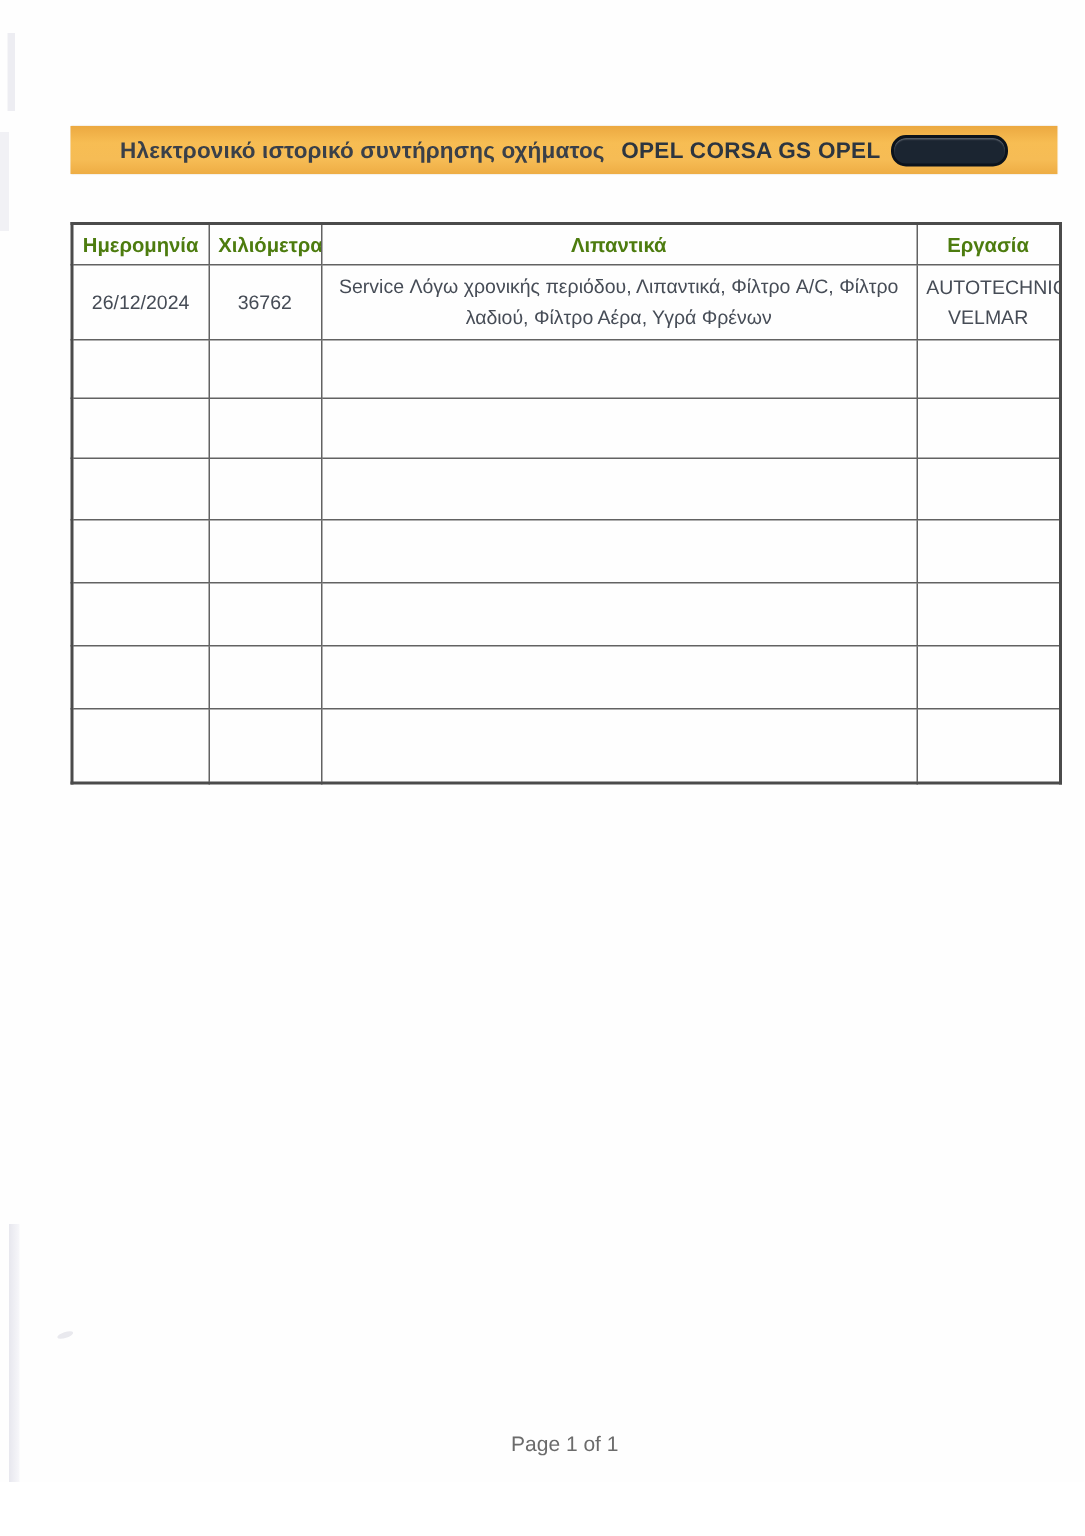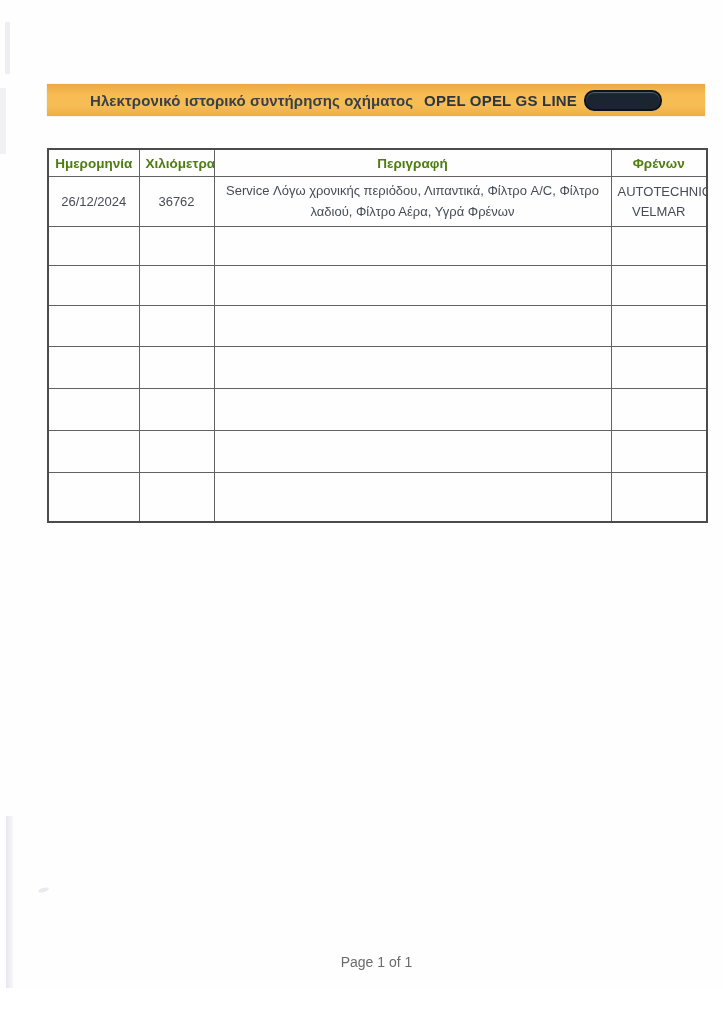--- a/index.html
+++ b/index.html
@@ -106,37 +106,37 @@
 
 <div class="page">
 
   <div class="artifact artifact-top-left"></div>
   <div class="artifact artifact-left-mid"></div>
   <div class="artifact artifact-left-bottom"></div>
   <div class="artifact artifact-smudge"></div>
 
   <div class="title-bar">
     <span class="title-greek">Ηλεκτρονικό ιστορικό συντήρησης οχήματος</span>
-    <span class="title-vehicle">OPEL OPEL GS LINE</span>
+    <span class="title-vehicle">OPEL CORSA GS OPEL</span>
     <span class="redaction-pill"></span>
   </div>
 
   <table class="history">
     <colgroup>
       <col style="width:91px">
       <col style="width:75px">
       <col style="width:397px">
       <col style="width:96px">
     </colgroup>
     <thead>
       <tr>
         <th>Ημερομηνία</th>
         <th>Χιλιόμετρα</th>
-        <th>Περιγραφή</th>
-        <th>Φρένων</th>
+        <th>Λιπαντικά</th>
+        <th>Εργασία</th>
       </tr>
     </thead>
     <tbody id="history-body">
       <tr class="data-row">
         <td class="cell-date">26/12/2024</td>
         <td class="cell-km">36762</td>
         <td class="cell-description">Service Λόγω χρονικής περιόδου, Λιπαντικά, Φίλτρο A/C, Φίλτρο λαδιού, Φίλτρο Αέρα, Υγρά Φρένων</td>
         <td class="cell-provider">AUTOTECHNICA VELMAR</td>
       </tr>
     <tr style="height: 39px;">

